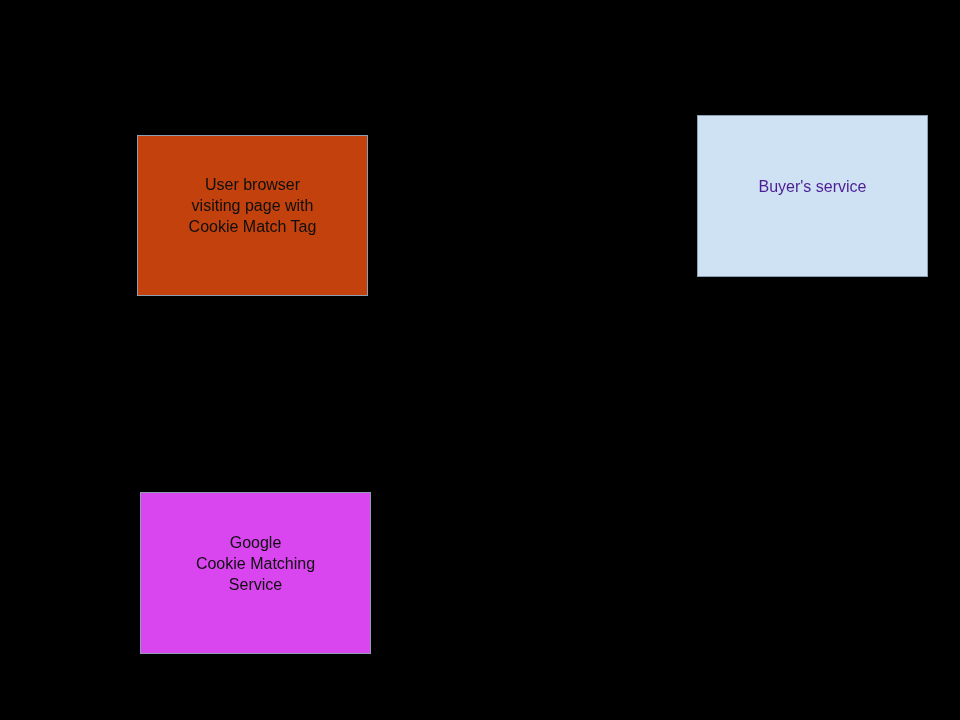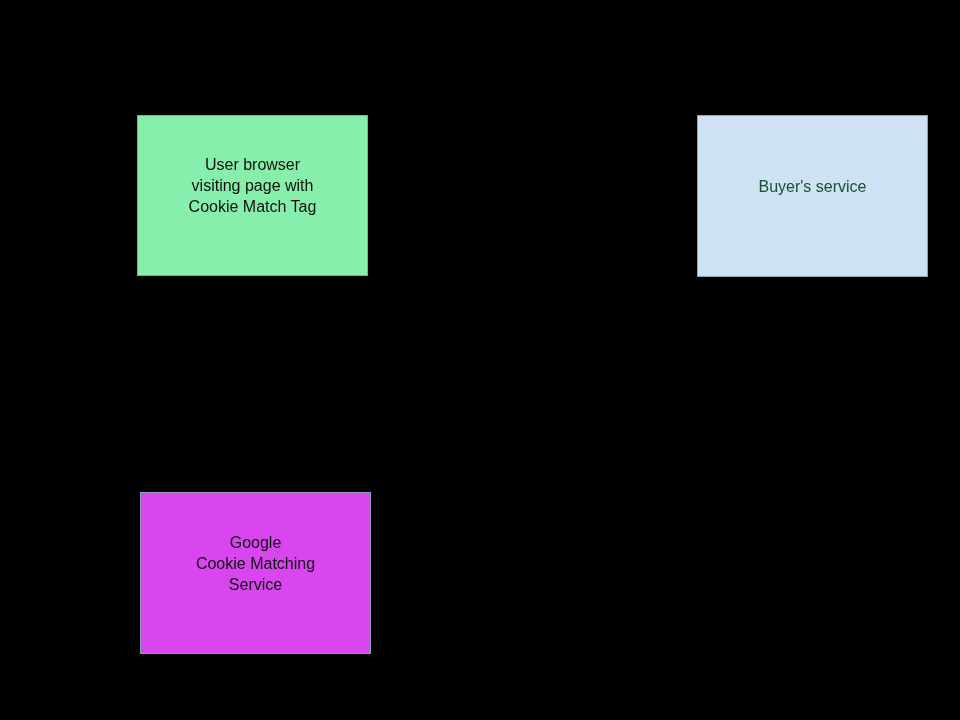--- a/index.html
+++ b/index.html
@@ -38,28 +38,28 @@
   }
   #node-user-browser   { left: 137px; top: 115px; width: 231px; height: 161px; }
   #node-buyers-service { left: 697px; top: 115px; width: 231px; height: 162px; }
   #node-google-cms     { left: 140px; top: 492px; width: 231px; height: 162px; }
 </style>
 </head>
 <body>
 
 <div class="canvas" style="background: rgb(0, 0, 0);">
 
-  <div class="node" id="node-user-browser" style="background: #86efac; border-color: rgb(141, 160, 179);">
+  <div class="node" id="node-user-browser" style="background: #c2410c; border-color: rgb(141, 160, 179); margin-top: 20px;">
     <span class="node-label" style="color: rgb(15, 15, 15);">User browser
 visiting page with
 Cookie Match Tag</span>
   </div>
 
   <div class="node" id="node-buyers-service" style="background: rgb(207, 226, 243); border-color: rgb(141, 160, 179);">
-    <span class="node-label" style="color: #14532d; text-align: center;">Buyer's service</span>
+    <span class="node-label" style="color: #4c1d95; text-align: center;">Buyer's service</span>
   </div>
 
   <div class="node" id="node-google-cms" style="background: #d946ef; border-color: rgb(141, 160, 179);">
     <span class="node-label" style="color: rgb(15, 15, 15);">Google
 Cookie Matching
 Service</span>
   </div>
 
 </div>
 

